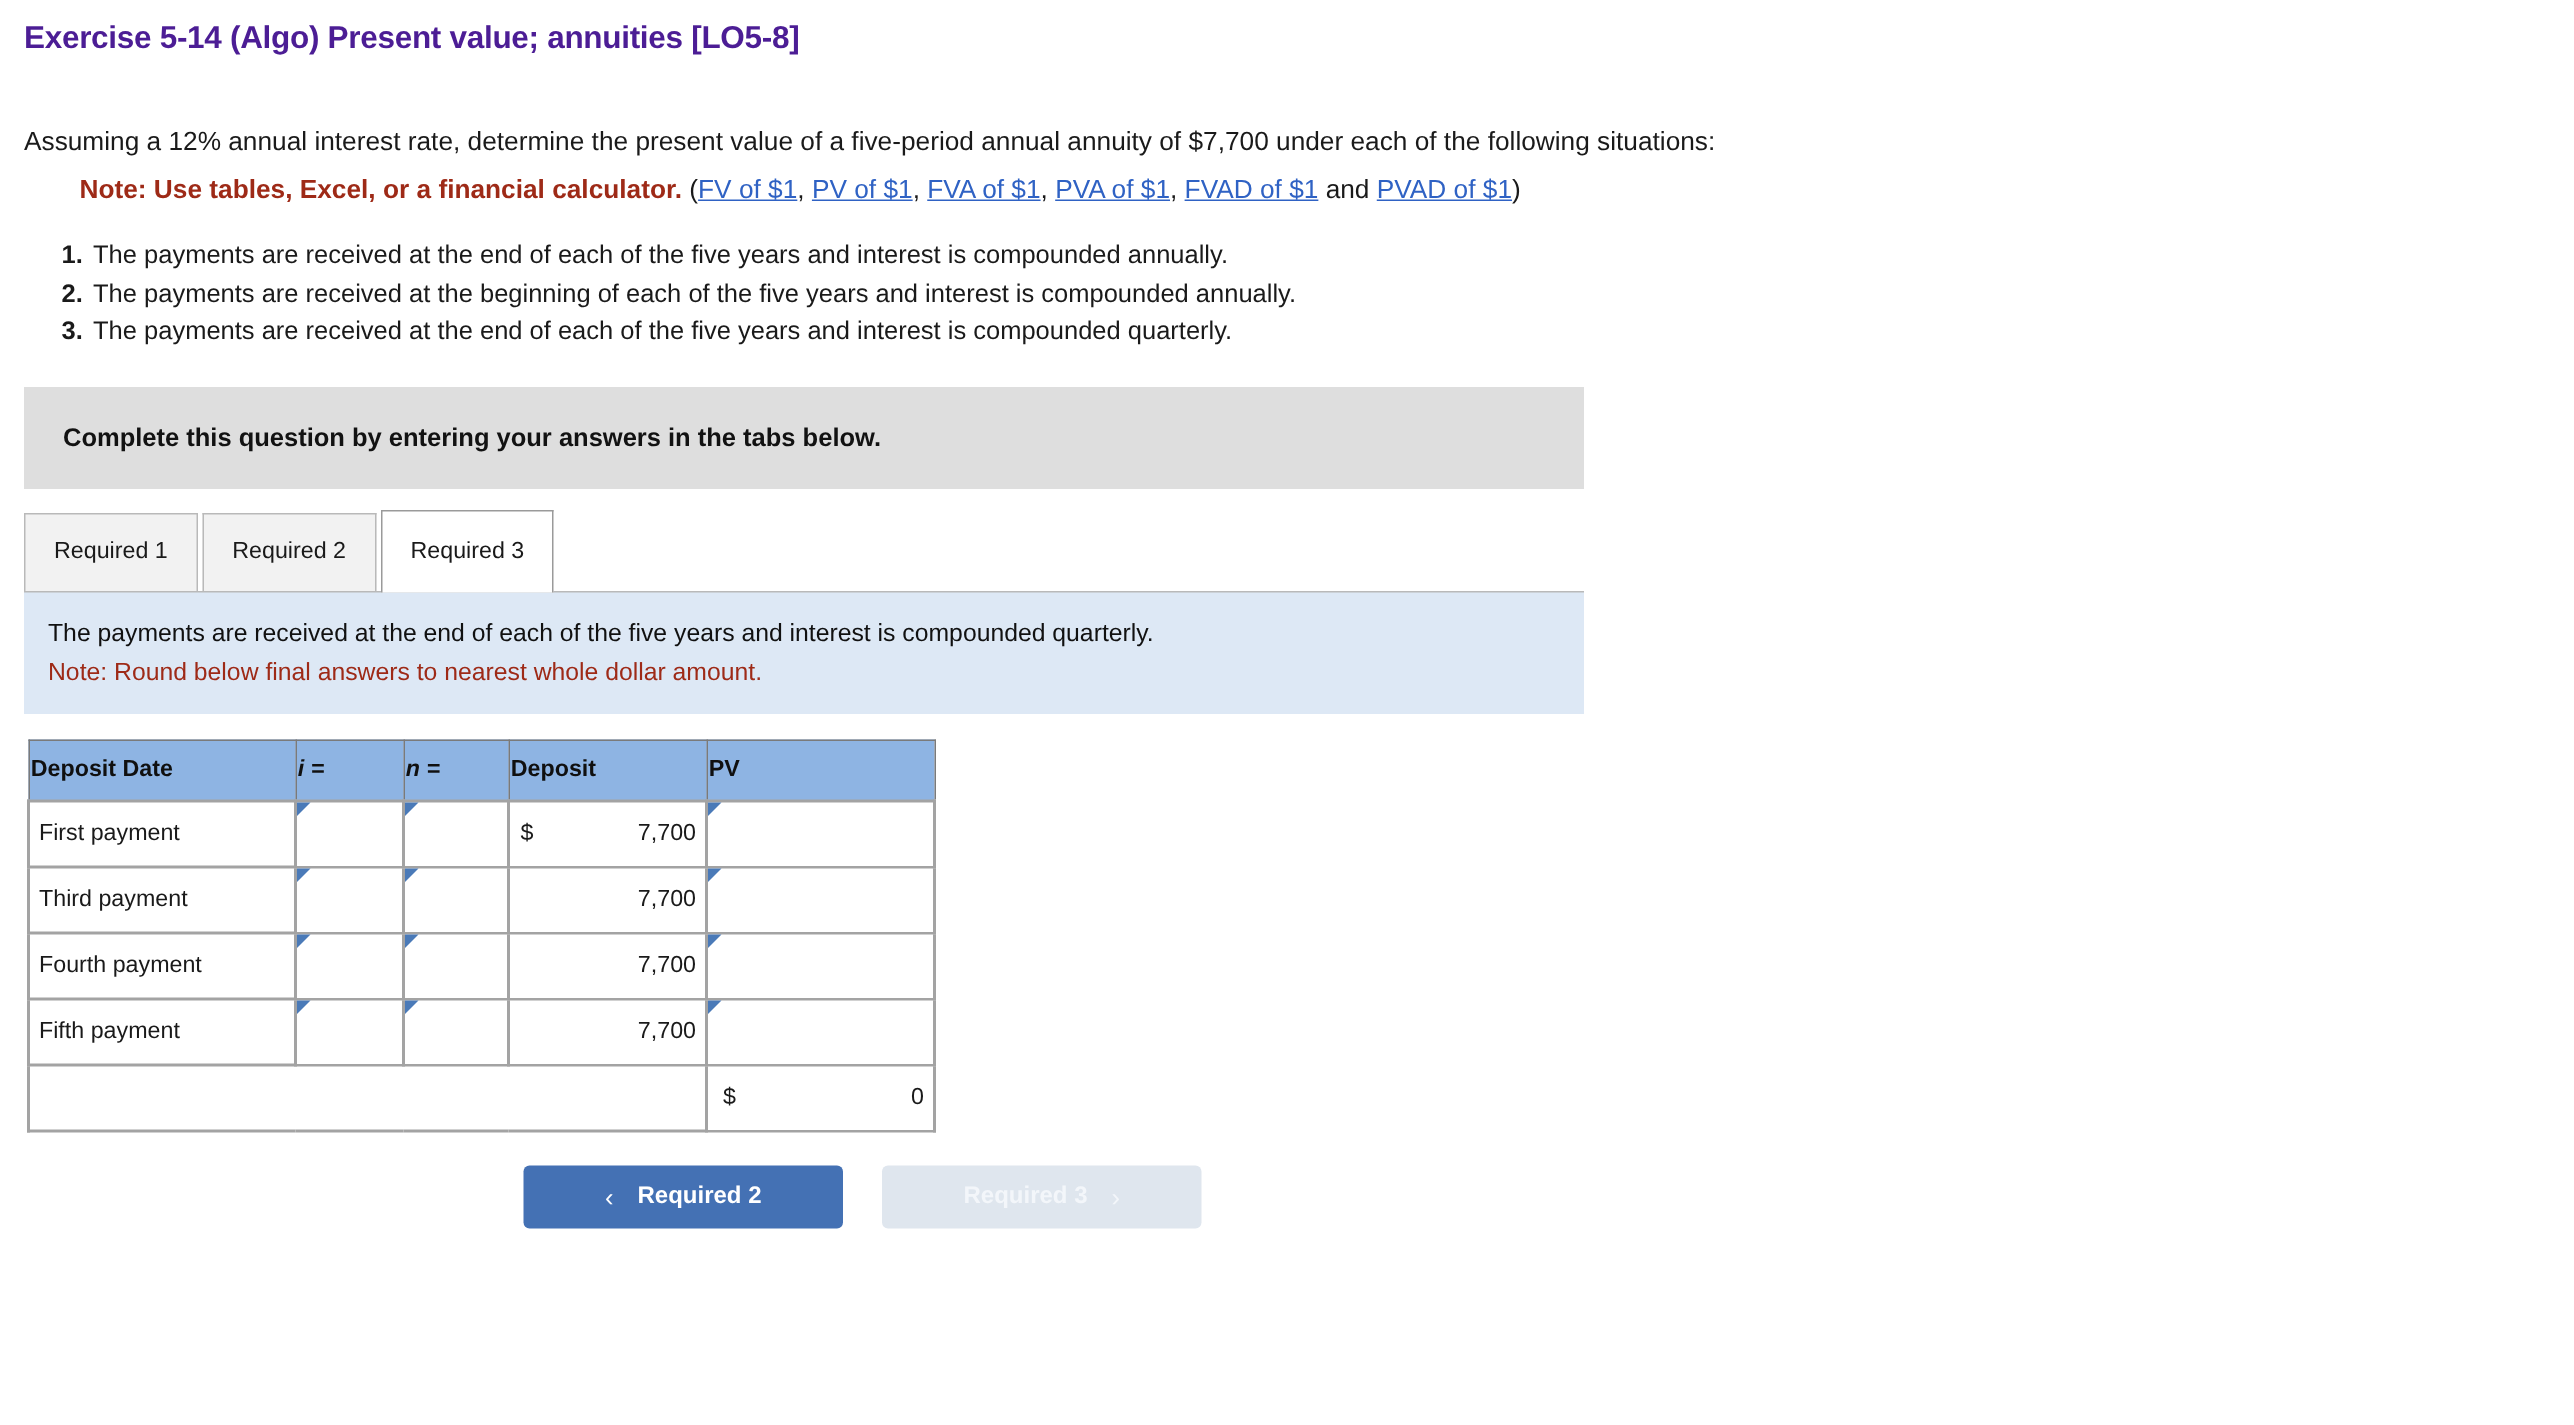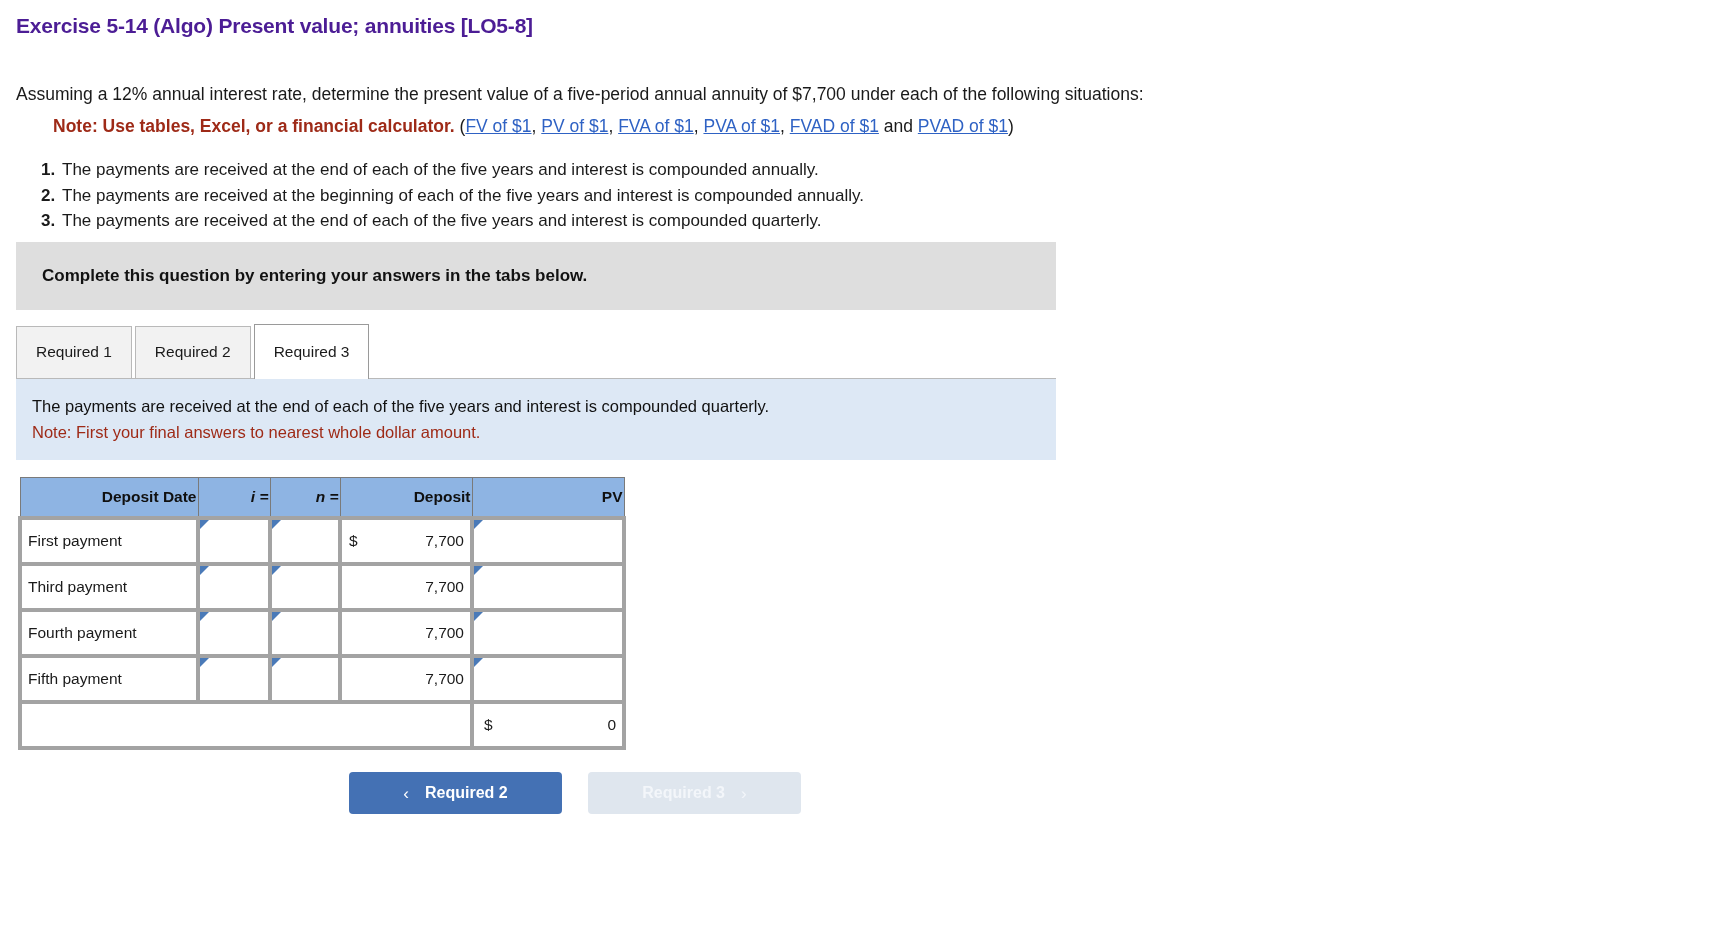--- a/index.html
+++ b/index.html
@@ -58,21 +58,21 @@
     position: relative;
     padding-left: 0;
   }
   .sit-list li .num {
     font-weight: bold;
     display: inline-block;
     width: 21px;
     margin-left: -21px;
   }
   .complete-bar {
-    margin-top: 8px;
+    margin-top: 24px;
     width: 1040px;
     background: #dedede;
     padding: 24px 0 24px 26px;
     font-size: 17px;
     font-weight: bold;
     color: #121212;
   }
   .tabs {
     margin-top: 14px;
     width: 1040px;
@@ -131,26 +131,26 @@
     table-layout: fixed;
     font-size: 15.5px;
   }
   table.sheet th {
     background: #8eb4e3;
     border: 1px solid #7a7a7a;
     border-bottom: 1px solid #333;
     font-weight: bold;
     color: #101010;
     height: 41px;
-    text-align: right;
+    text-align: left;
     font-size: 15.5px;
   }
   table.sheet th.ital { font-style: italic; }
   table.sheet td {
-    border: 4px solid #a3a3a3;
+    border: 2px solid #a3a3a3;
     height: 28px;
     padding: 12px 6px;
     background: #ffffff;
     vertical-align: middle;
   }
   td.label-cell { text-align: left; padding-left: 5px; }
   td.num-cell { text-align: right; padding-right: 6px; position: relative; }
   td.num-cell .dollar {
     position: absolute;
     left: 7px;
@@ -237,21 +237,21 @@
 
   <div class="tabs">
     <div class="tab">Required 1</div>
     <div class="tab">Required 2</div>
     <div class="tab active">Required 3</div>
     <div class="tab-flex"></div>
   </div>
 
   <div class="panel-info">
     <div class="line1">The payments are received at the end of each of the five years and interest is compounded quarterly.</div>
-    <div class="line2">Note: First your final answers to nearest whole dollar amount.</div>
+    <div class="line2">Note: Round below final answers to nearest whole dollar amount.</div>
   </div>
 
   <div class="sheet-wrap">
     <table class="sheet">
       <colgroup>
         <col style="width:178px">
         <col style="width:72px">
         <col style="width:70px">
         <col style="width:132px">
         <col style="width:152px">

